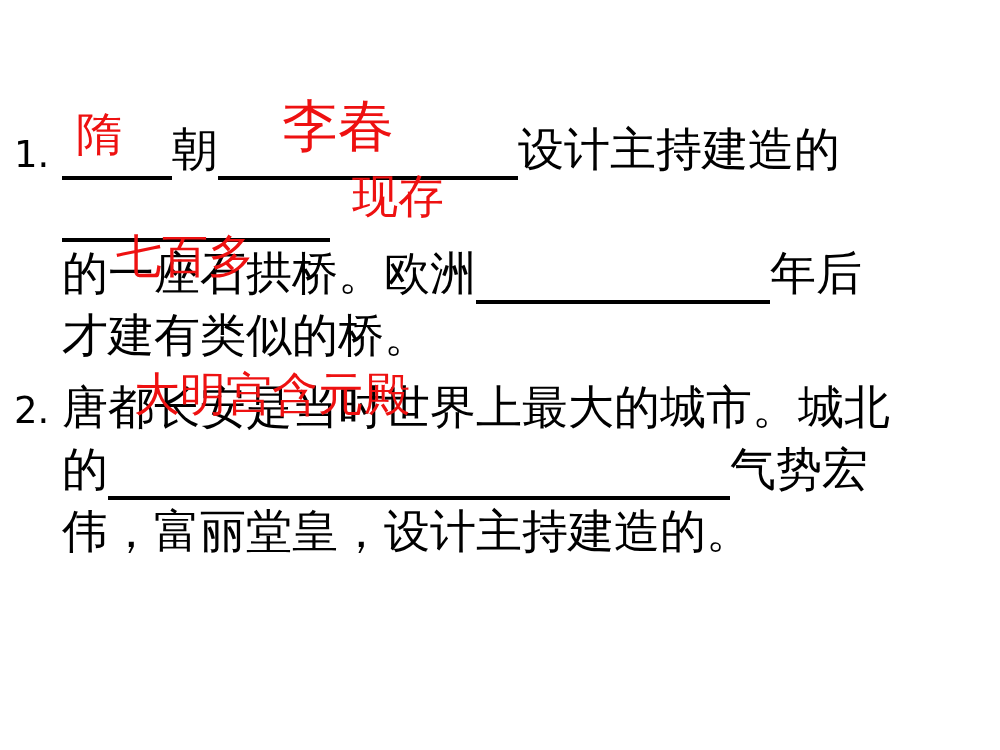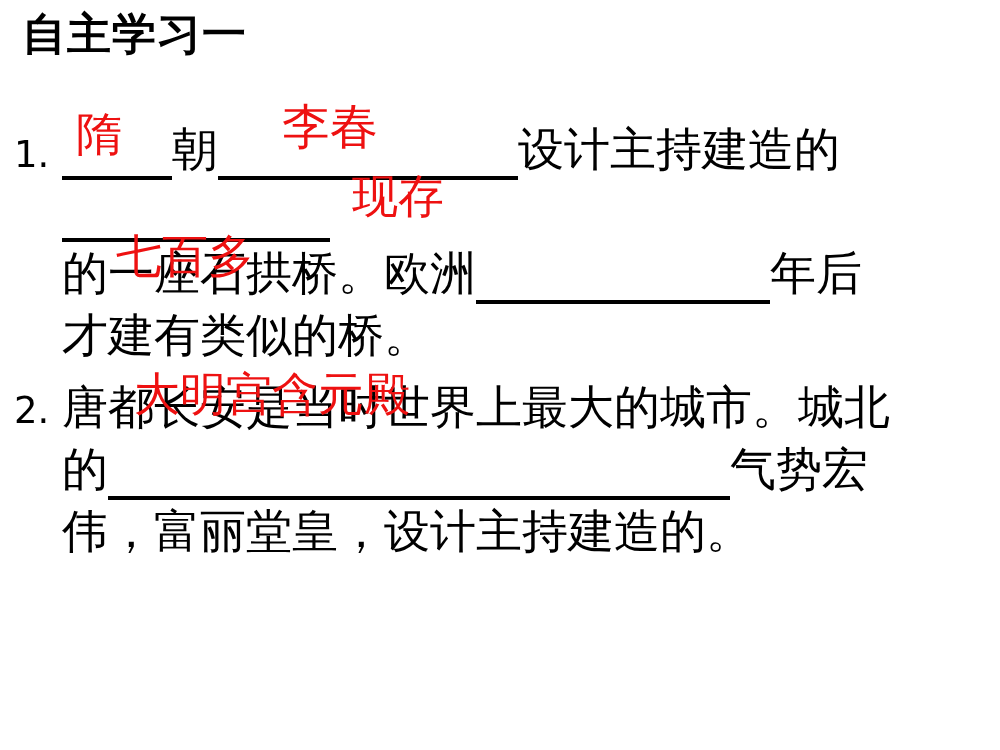--- a/index.html
+++ b/index.html
@@ -101,31 +101,30 @@
     position: absolute;
     color: #ee1111;
     font-family: "DejaVu Serif", "Liberation Serif", serif;
     font-size: 44px;
     line-height: 48px;
     white-space: nowrap;
     pointer-events: none;
   }
 
   .a-sui   { left: 76px;  top: 110px; font-size: 46px; }
-  .a-lichun{ left: 282px; top: 102px; font-size: 48px; }
+  .a-lichun{ left: 282px; top: 102px; font-size: 56px; }
   .a-zuigu { left: 352px; top: 172px; font-size: 46px; }
   .a-qibai { left: 116px; top: 232px; font-size: 46px; text-align: center; }
   .a-damin { left: 118px; top: 370px; font-size: 46px; margin-left: 16px; }
 </style>
 </head>
 <body>
 
 <div class="slide">
 
-  <div class="slide-title">自主学习一</div>
 
   <div class="body-block">
 
     <div class="item item-1">
       <div class="marker marker-1">1.</div>
 
       <div class="lines">
 
         <div class="tline">
           <span class="blank thick" style="width:110px"></span><span class="txt"> 朝 </span><span class="blank thick" style="width:300px"></span><span class="txt">设计主持建造的</span>

